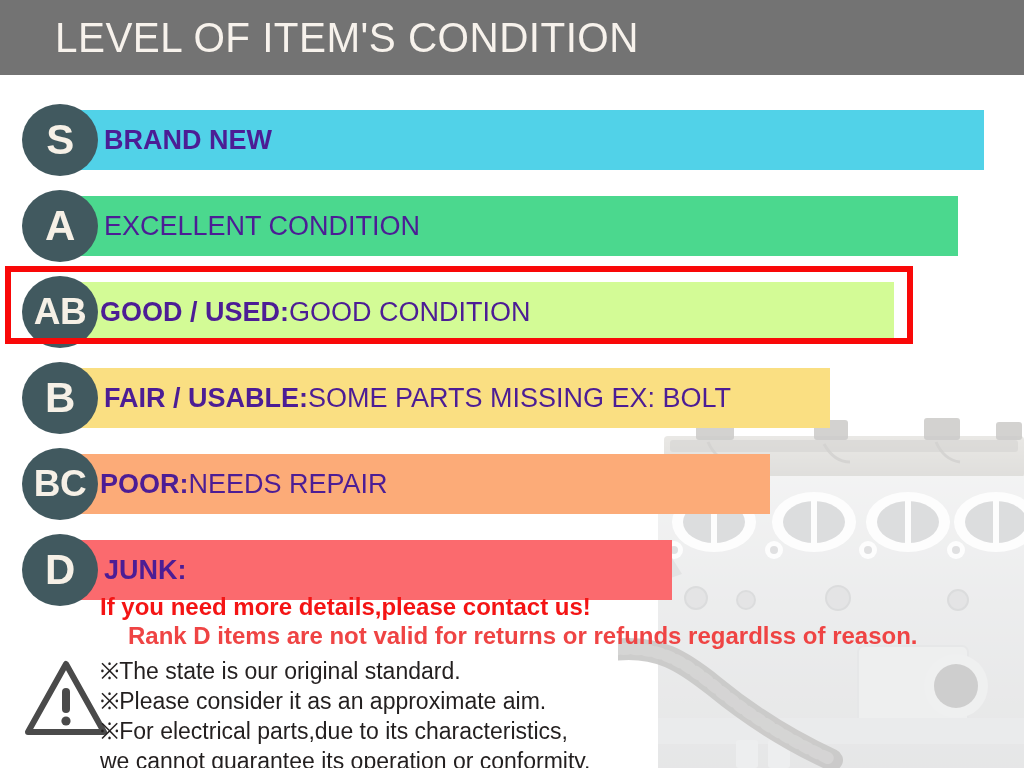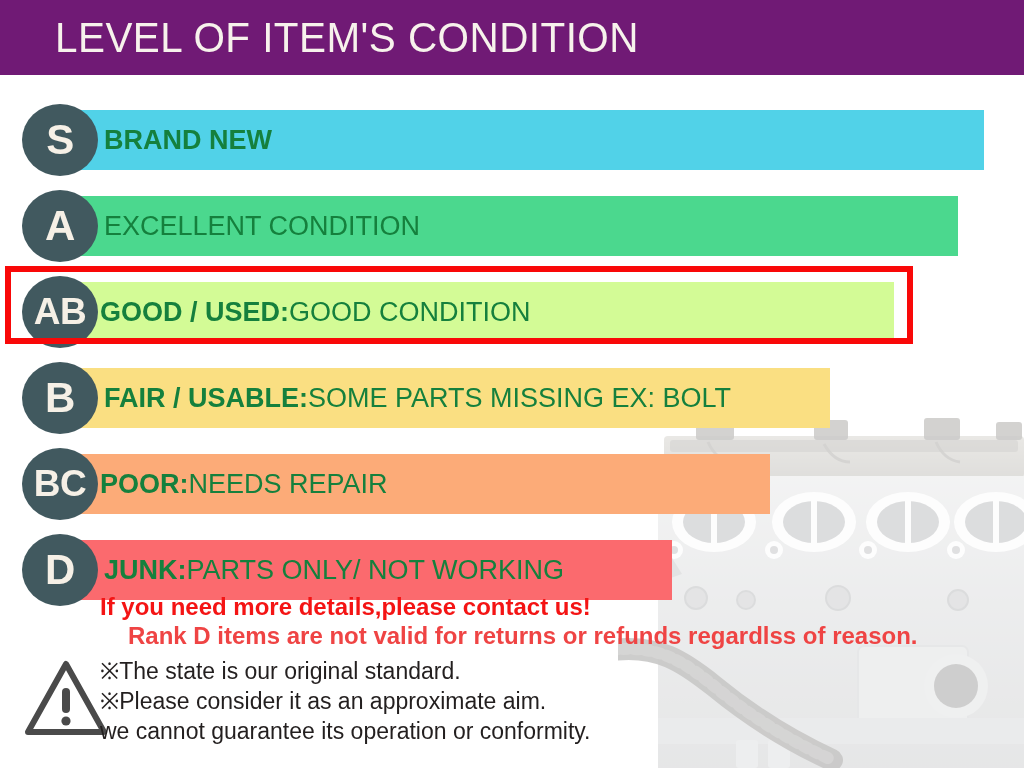--- a/index.html
+++ b/index.html
@@ -92,21 +92,21 @@
   .rank-badge.two-char { font-size: 37px; }
   .rank-text {
     position: absolute;
     top: 0;
     height: 72px;
     display: flex;
     align-items: center;
     z-index: 4;
     white-space: nowrap;
     font-size: 27px;
-    color: #15803d;
+    color: #4c1d95;
     font-family: "Liberation Sans", sans-serif;
   }
   .rank-text .strong { font-weight: 700; }
   .rank-text .normal { font-weight: 400; }
 
   
   .highlight-box {
     position: absolute;
     left: 5px;
     top: 266px;
@@ -239,21 +239,21 @@
       </g>
 
       <path d="M-6 232 C 40 226 66 244 96 268 C 130 296 166 320 214 342" fill="none" stroke="#4c4a47" stroke-width="22" stroke-linecap="round" opacity="0.9"></path>
       <path d="M-6 232 C 40 226 66 244 96 268 C 130 296 166 320 214 342" fill="none" stroke="#7d7b78" stroke-width="12" stroke-linecap="round" stroke-dasharray="5 6" opacity="0.85"></path>
 
       <path d="M20 150 l34 -10 l10 16 l-34 12 z" fill="#a3a5a7"></path>
       <circle cx="14" cy="152" r="10" fill="#5a5855"></circle>
     </svg>
   </div>
 
-  <div class="header-bar" style="background: #701a75;">
+  <div class="header-bar" style="background: #737373;">
     <div class="header-title" style="color: rgb(247, 242, 236);">LEVEL OF ITEM'S CONDITION</div>
   </div>
 
   <div id="rank-rows">
       <div class="rank-row" style="top: 104px; width: 1024px;">
         <div class="rank-bar" style="width: 926px; background: rgb(81, 210, 232);"></div>
         <div class="rank-badge" style="background: rgb(65, 89, 95); color: rgb(246, 240, 230);">S</div>
         <div class="rank-text" style="left: 104px;">
           <span class="strong">BRAND NEW</span>
         </div>
@@ -287,21 +287,20 @@
         <div class="rank-text" style="left: 100px; justify-content: flex-end;">
           <span class="strong">POOR:</span>
           <span class="normal"> NEEDS REPAIR</span>
         </div>
       </div>
       <div class="rank-row" style="top: 534px; width: 1024px;">
         <div class="rank-bar" style="width: 614px; background: rgb(251, 106, 110);"></div>
         <div class="rank-badge" style="background: rgb(65, 89, 95); color: rgb(246, 240, 230);">D</div>
         <div class="rank-text" style="left: 104px;">
           <span class="strong">JUNK:</span>
-          <span class="normal"> PARTS ONLY/ NOT WORKING</span>
         </div>
       </div>
     </div>
 
   <div class="highlight-box" style="border-color: rgb(249, 8, 8);"></div>
 
   <div class="warning-icon">
     <svg width="84" height="84" viewBox="0 0 84 84" xmlns="http://www.w3.org/2000/svg">
       <path d="M42 8 L80 76 L4 76 Z" fill="none" stroke="#4a4a4a" stroke-width="6" stroke-linejoin="round"></path>
       <rect x="38" y="32" width="8" height="25" rx="4" fill="#4a4a4a"></rect>
@@ -310,17 +309,18 @@
   </div>
 
   <div class="notes">
     <div class="notes-red-block">
       <div class="note-red" style="color: rgb(244, 20, 20);">If you need more details,please contact us!</div>
       <div class="note-red" style="color: #ef4444; margin-left: 28px;">Rank D items are not valid for returns or refunds regardlss of reason.</div>
     </div>
     <div class="notes-gray-block">
       <div class="note-gray" style="color: rgb(35, 31, 31);">※The state is our original standard.</div>
       <div class="note-gray" style="color: rgb(35, 31, 31);">※Please consider it as an approximate aim.</div>
+      <div class="note-gray" style="color: rgb(35, 31, 31);">※For electrical parts,due to its characteristics,</div>
       <div class="note-gray" style="color: rgb(35, 31, 31);">we cannot guarantee its operation or conformity.</div>
     </div>
   </div>
 
 </div>
 
 </body></html>

